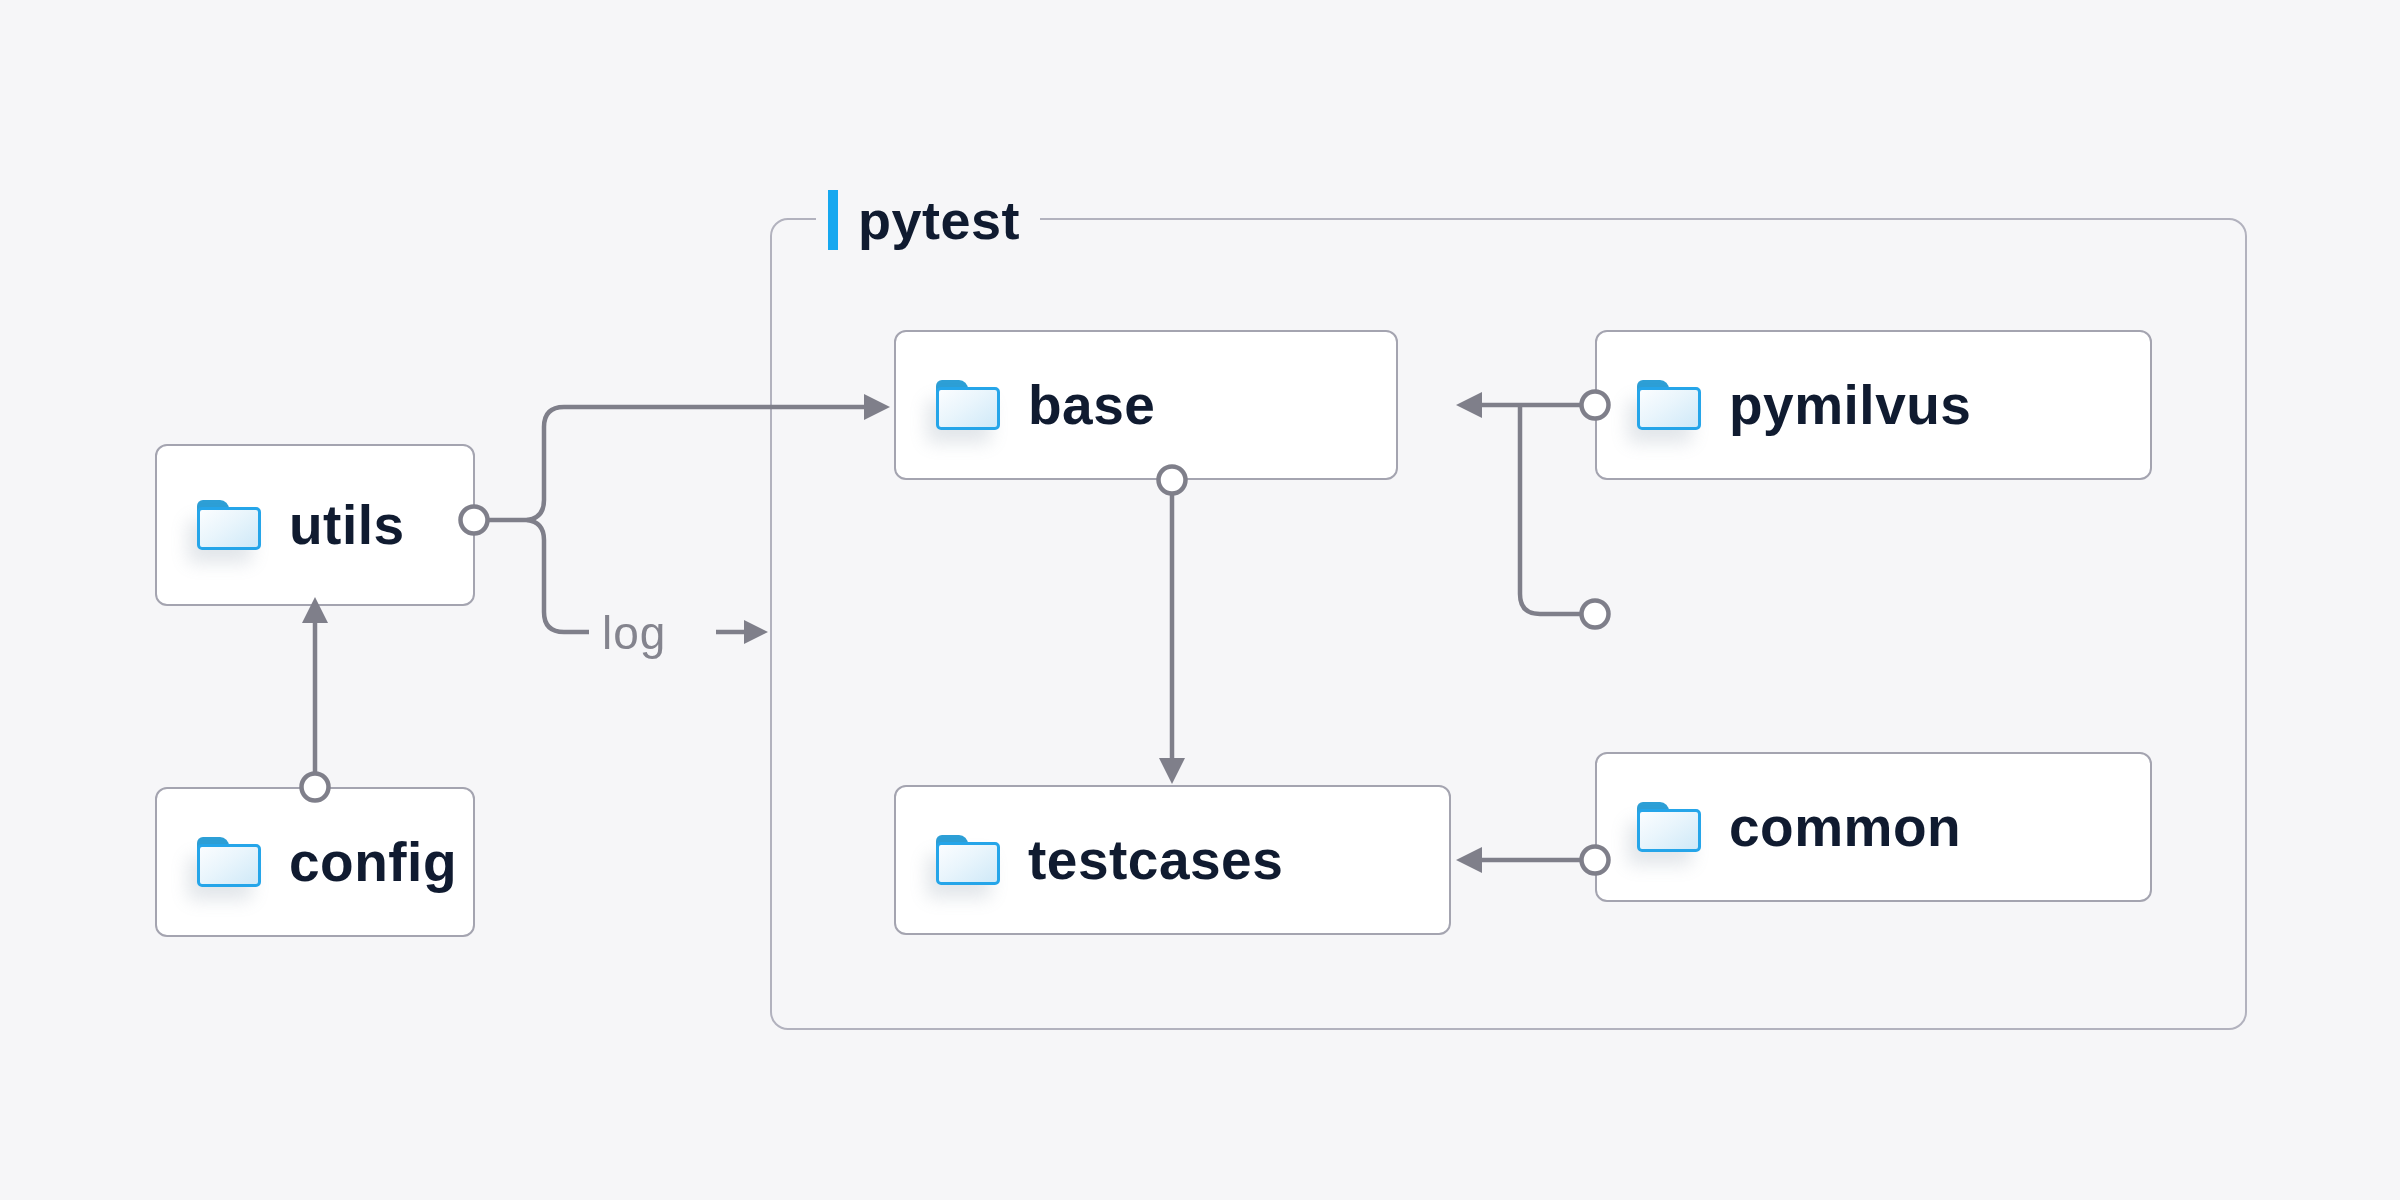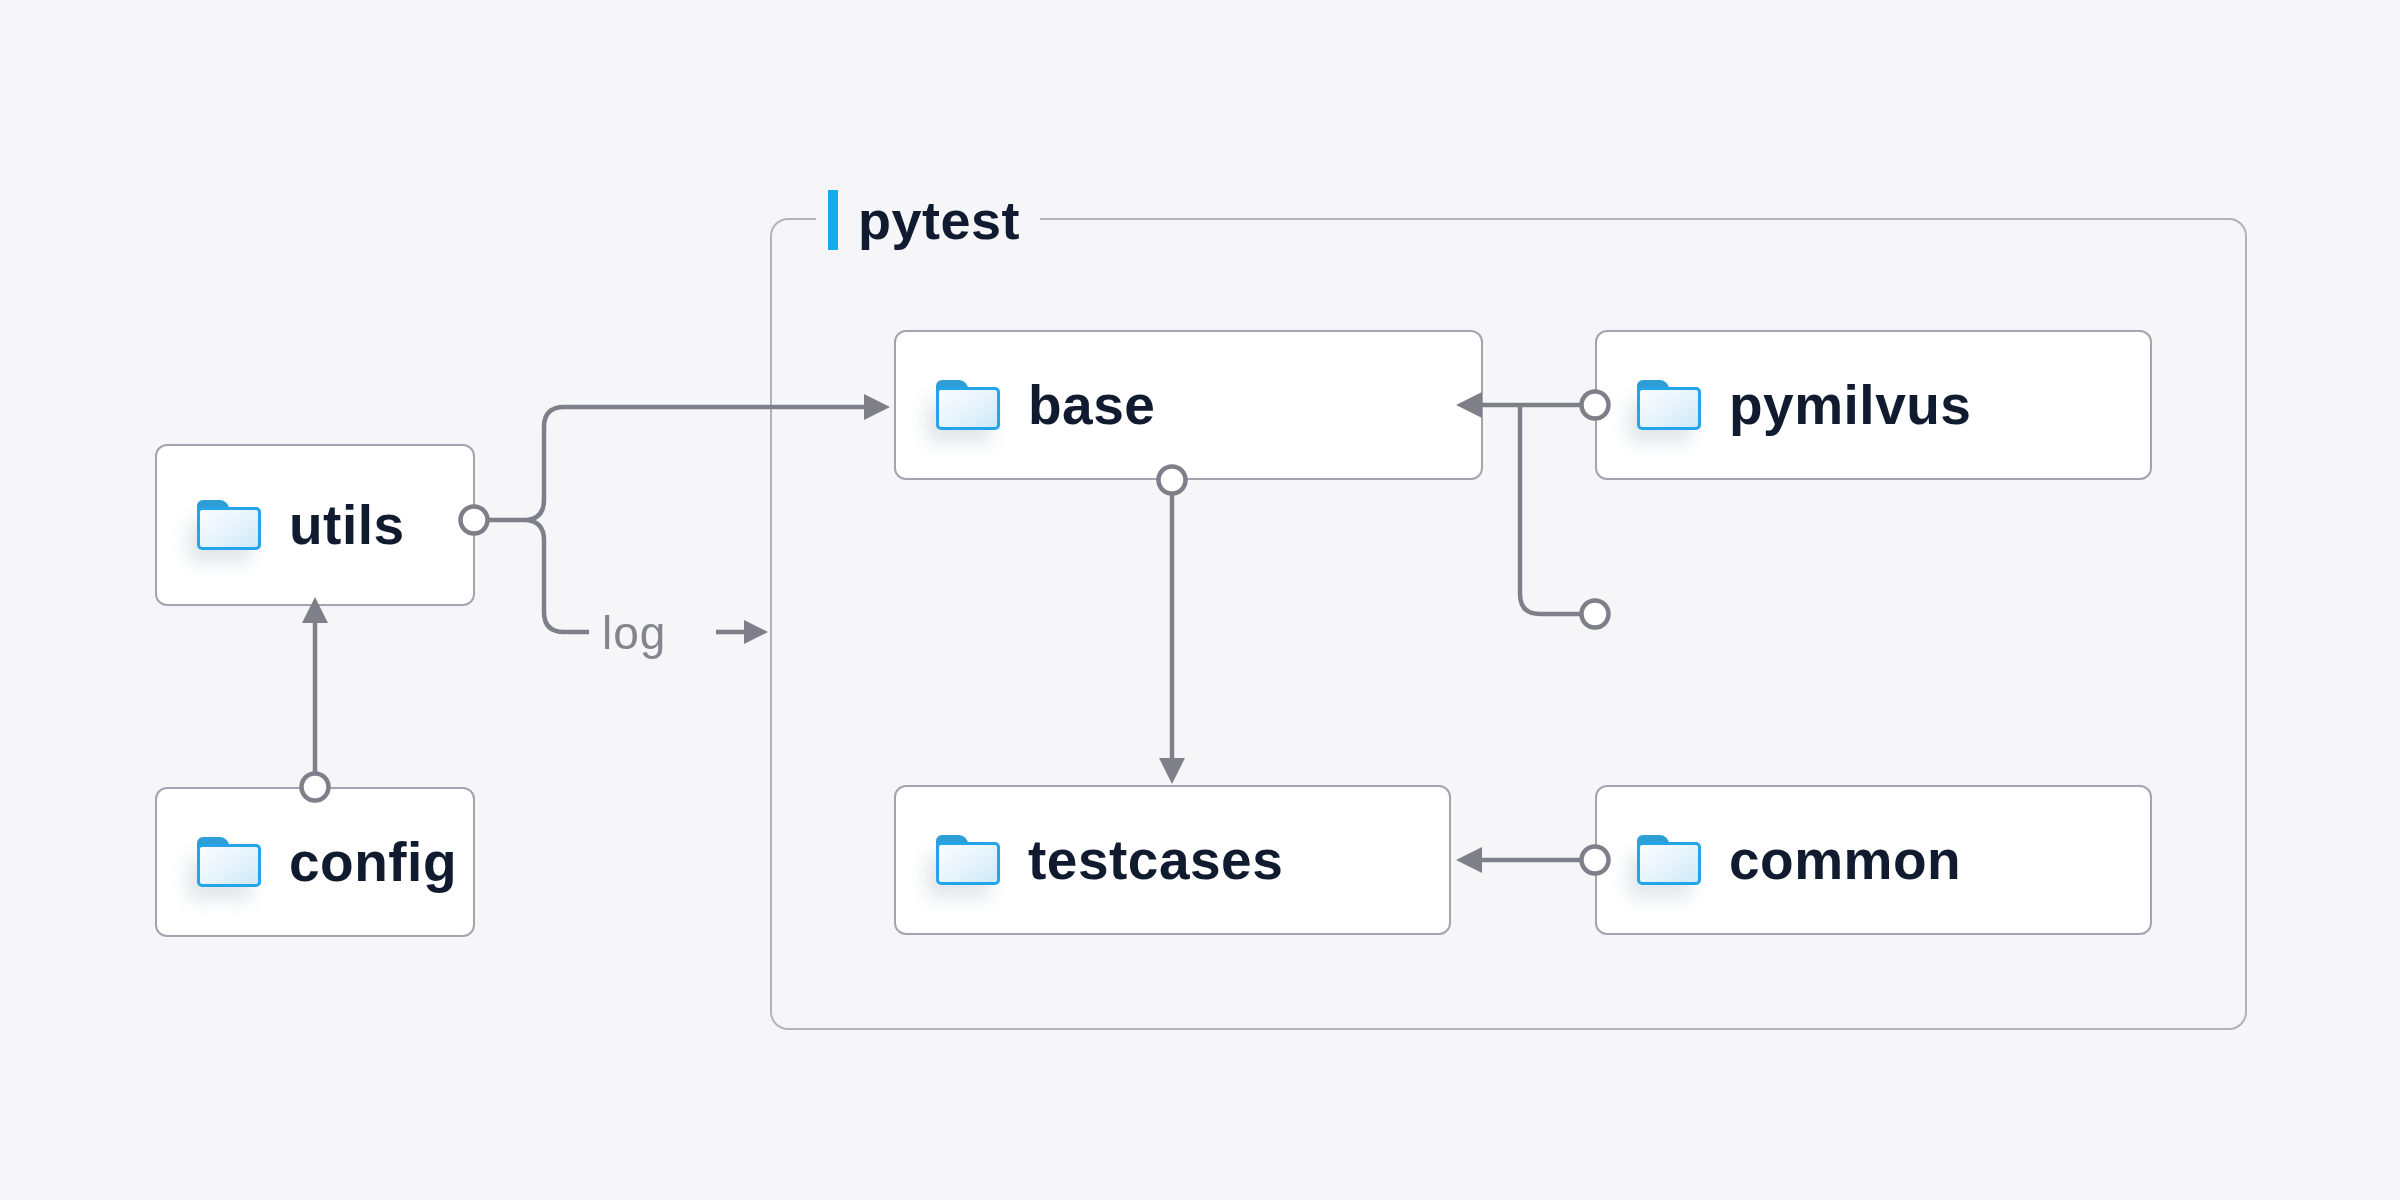--- a/index.html
+++ b/index.html
@@ -33,25 +33,25 @@
   .node{
     position:absolute;background:#ffffff;
     border:2.5px solid #a4a4b0;border-radius:12px;
     display:flex;align-items:center;gap:28px;padding-left:40px;
     box-sizing:border-box;z-index:2;
   }
   .node-label{font-size:55px;font-weight:700;color:#101b30;letter-spacing:0.5px;}
 
   .n-utils    {left:155px; top:444px; width:320px; height:162px;}
   .n-config   {left:155px; top:787px; width:320px; height:150px;}
-  .n-base     {left:894px; top:330px; width:589px; height:150px;}
+  .n-base     {left:894px; top:330px; width:504px; height:150px;}
   .n-pymilvus {left:1595px;top:330px; width:557px; height:150px;}
   .n-check    {left:1595px;top:539px; width:557px; height:150px;}
   .n-testcases{left:894px; top:785px; width:557px; height:150px;}
-  .n-common   {left:1595px;top:785px; width:557px; height:150px;}
+  .n-common   {left:1595px;top:752px; width:557px; height:150px;}
 
   
   .folder{position:relative;width:64px;height:50px;flex:0 0 64px;}
   .folder .tab{
     position:absolute;left:0;top:0;width:32px;height:18px;
     background:#2d9fd6;border-radius:6px 9px 0 0;
   }
   .folder .fbody{
     position:absolute;left:0;top:7px;width:64px;height:43px;
     background:linear-gradient(145deg,#fbfdff 0%,#e9f5fc 45%,#cfe9f8 100%);

